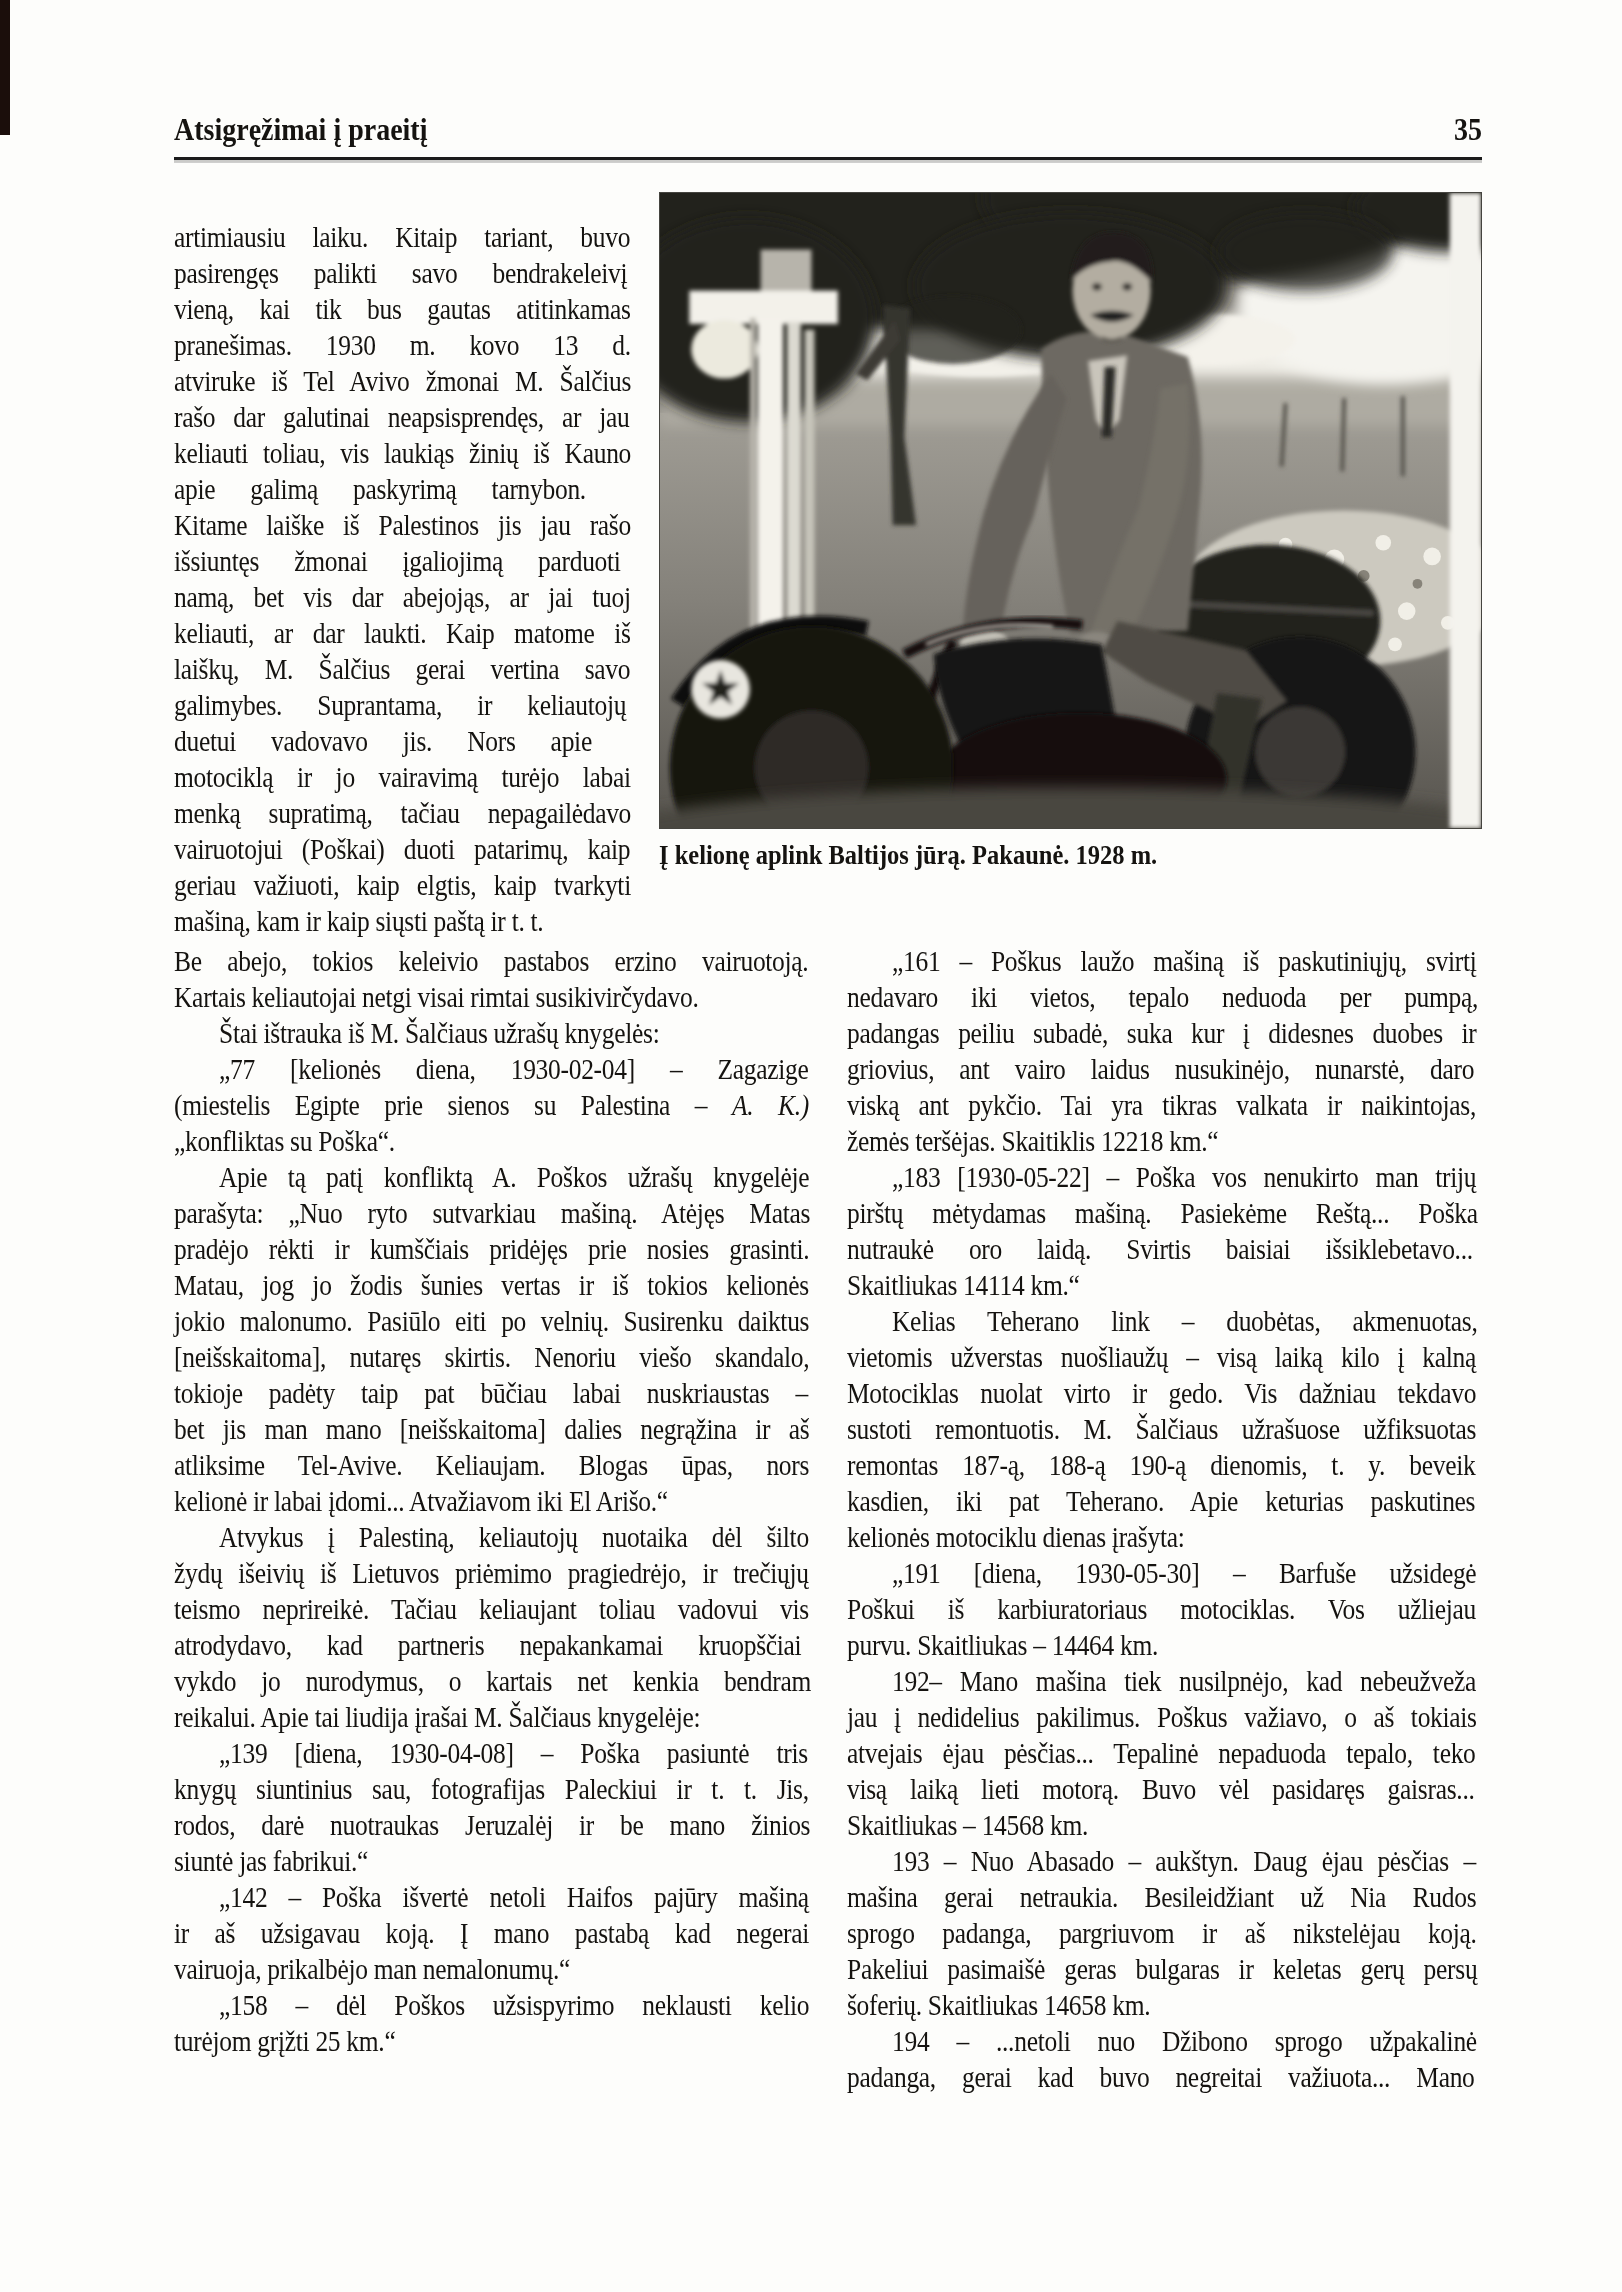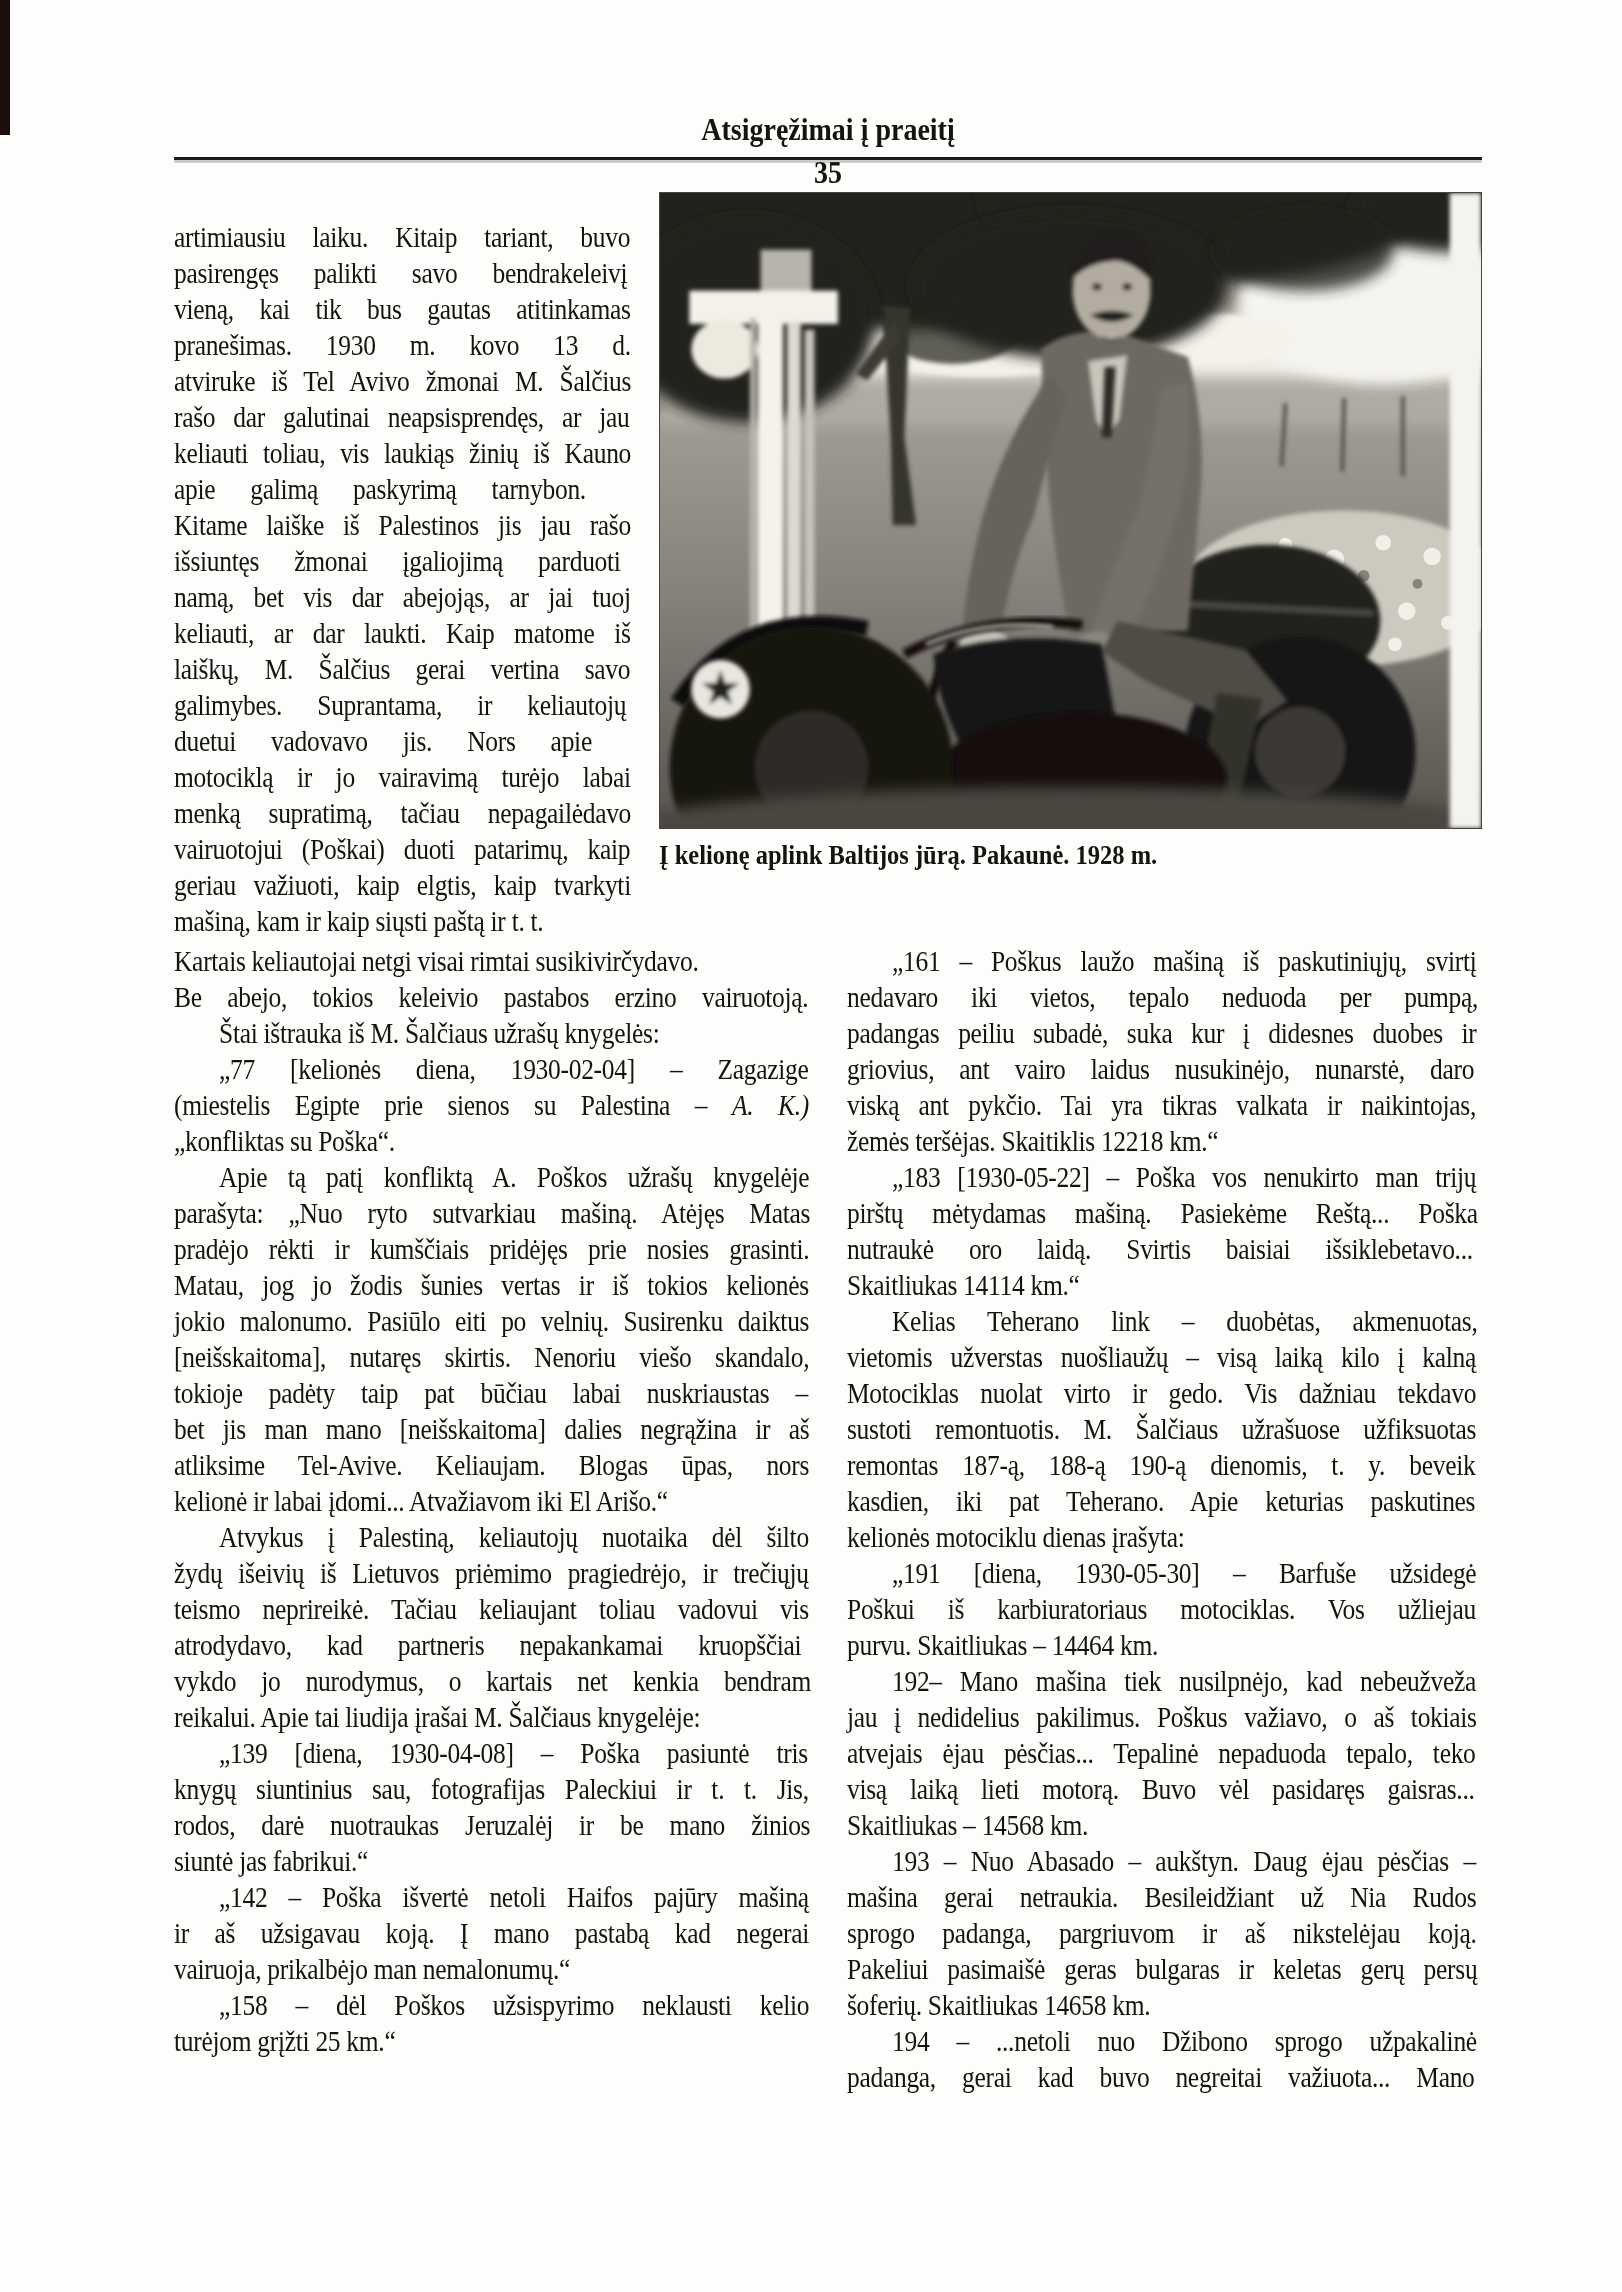--- a/index.html
+++ b/index.html
@@ -5,22 +5,22 @@
   html,body { margin:0; padding:0; background:#555; }
   .page {
     position:relative; width:1622px; height:2293px; margin:0 auto;
     background:#fdfdfb; overflow:hidden;
     font-family:"Liberation Serif","DejaVu Serif",serif;
     color:#151310;
   }
   .corner-mark { position:absolute; left:0; top:0; width:9.8px; height:135px; background:#1b0e0b; }
   .header {
     position:absolute; left:174px; top:110px; width:1308px;
-    display:flex; justify-content:space-between; align-items:center;
-    font-weight:bold; font-size:28px; line-height:43px;flex-direction:column;
+    display:flex; justify-content:space-between; align-items:flex-end;
+    font-weight:bold; font-size:28px; line-height:43px;
   }
   .header .ln { display:inline-block; transform:scaleY(1.12); transform-origin:0 88%; }
   .rule {
     position:absolute; left:174px; top:157px; width:1308px; height:2.9px;
     background:#1b1b1b; box-shadow:0 2.9px 0 rgba(110,110,110,.35);
   }
   .col { position:absolute; font-size:25.5px;margin-top:24px; }
   .col.top-left     { left:174px; top:198px;  width:457px; }
   .col.bottom-left  { left:174px; top:922px;  width:635px; }
   .col.bottom-right { left:847px; top:922px;  width:629px; }
@@ -224,22 +224,22 @@
       <rect x="808" y="0" width="32" height="650" fill="#f4f3ee" filter="url(#b1)"></rect>
     </svg>
   </figure>
 
   <div class="caption">
     <span class="ln">Į kelionę aplink Baltijos jūrą. Pakaunė. 1928 m.</span>
   </div>
 
   <div class="col bottom-left">
       <div class="para">
+        <div class="line"><span class="ln" style="word-spacing: 19.4px;">Be abejo, tokios keleivio pastabos erzino vairuotoją.</span></div>
         <div class="line plast"><span class="ln">Kartais keliautojai netgi visai rimtai susikivirčydavo.</span></div>
-        <div class="line"><span class="ln" style="word-spacing: 19.4px;">Be abejo, tokios keleivio pastabos erzino vairuotoją.</span></div>
       </div>
       <div class="para">
         <div class="line indent plast"><span class="ln">Štai ištrauka iš M. Šalčiaus užrašų knygelės:</span></div>
       </div>
       <div class="para">
         <div class="line indent"><span class="ln" style="word-spacing: 29px;">„77 [kelionės diena, 1930-02-04] – Zagazige</span></div>
         <div class="line"><span class="ln" style="word-spacing: 18.6px;">(miestelis Egipte prie sienos su Palestina – <i>A. K.)</i></span></div>
         <div class="line plast"><span class="ln">„konfliktas su Poška“.</span></div>
       </div>
       <div class="para">

